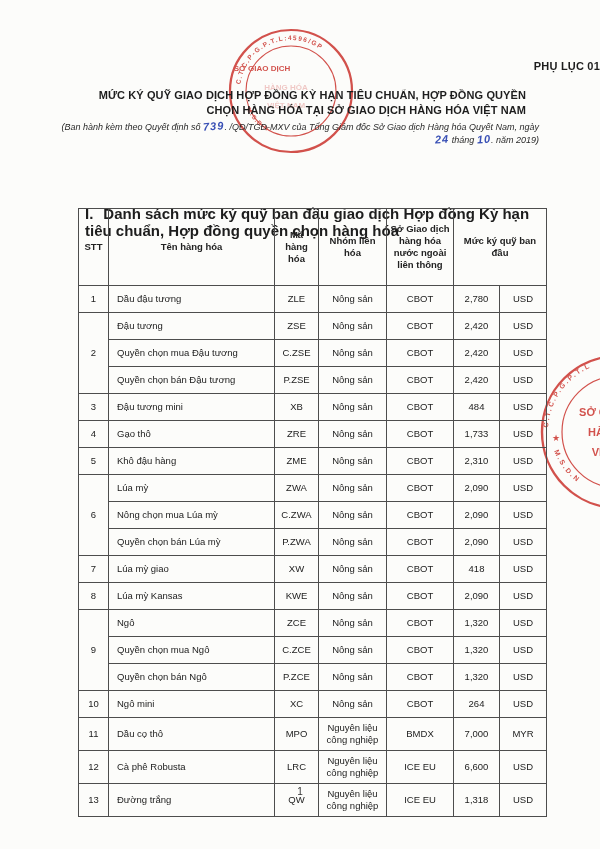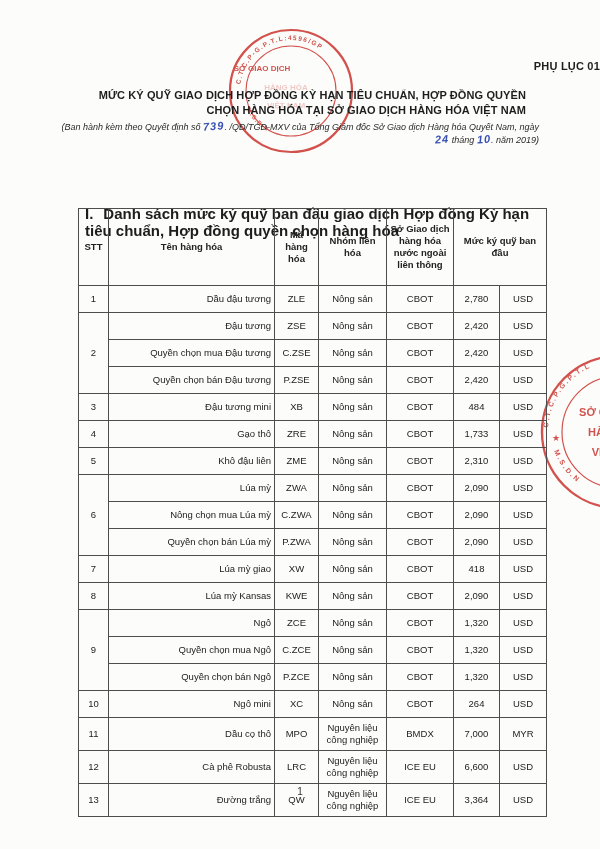--- a/index.html
+++ b/index.html
@@ -37,21 +37,21 @@
     font-size:9.5px; color:#222;
   }
   .doc-table th, .doc-table td {
     border:1px solid #4d4d4d; padding:1px 3px; line-height:12px;
     overflow:hidden;
   }
   .doc-table th { font-weight:bold; text-align:center; vertical-align:middle; height:74px; }
   .doc-table td { height:24px; vertical-align:middle; }
   .doc-table tr.tall td { height:30px; }
   .c { text-align:center; }
-  .l { text-align:right; padding-left:8px !important; }
+  .l { text-align:left; padding-left:8px !important; }
   
   .page-number {
     position:absolute; top:786px; left:0; width:600px;
     text-align:center; font-size:10px; color:#333;
   }
   
   .stamp { position:absolute; mix-blend-mode:multiply; opacity:.88; }
   .stamp text { fill:#cf3a34; font-family:"Liberation Sans","DejaVu Sans",sans-serif; }
   .stamp .ring { stroke:#cf3a34; fill:none; }
   .stamp-top { left:226px; top:26px; }
@@ -184,21 +184,21 @@
         <td class="c">4</td>
         <td class="l">Gạo thô</td>
         <td class="c">ZRE</td>
         <td class="c">Nông sản</td>
         <td class="c">CBOT</td>
         <td class="c">1,733</td>
         <td class="c">USD</td>
       </tr>
       <tr>
         <td class="c">5</td>
-        <td class="l">Khô đậu liên</td>
+        <td class="l">Khô đậu hàng</td>
         <td class="c">ZME</td>
         <td class="c">Nông sản</td>
         <td class="c">CBOT</td>
         <td class="c">2,310</td>
         <td class="c">USD</td>
       </tr>
       <tr>
         <td class="c" rowspan="3">6</td>
         <td class="l">Lúa mỳ</td>
         <td class="c">ZWA</td>
@@ -292,21 +292,21 @@
         <td class="c">ICE EU</td>
         <td class="c">6,600</td>
         <td class="c">USD</td>
       </tr>
       <tr class="tall">
         <td class="c">13</td>
         <td class="l">Đường trắng</td>
         <td class="c">QW</td>
         <td class="c">Nguyên liệu công nghiệp</td>
         <td class="c">ICE EU</td>
-        <td class="c">3,364</td>
+        <td class="c">1,318</td>
         <td class="c">USD</td>
       </tr>
     </tbody>
   </table>
 
   <div class="page-number">1</div>
 
 </div>
 
 </body></html>

